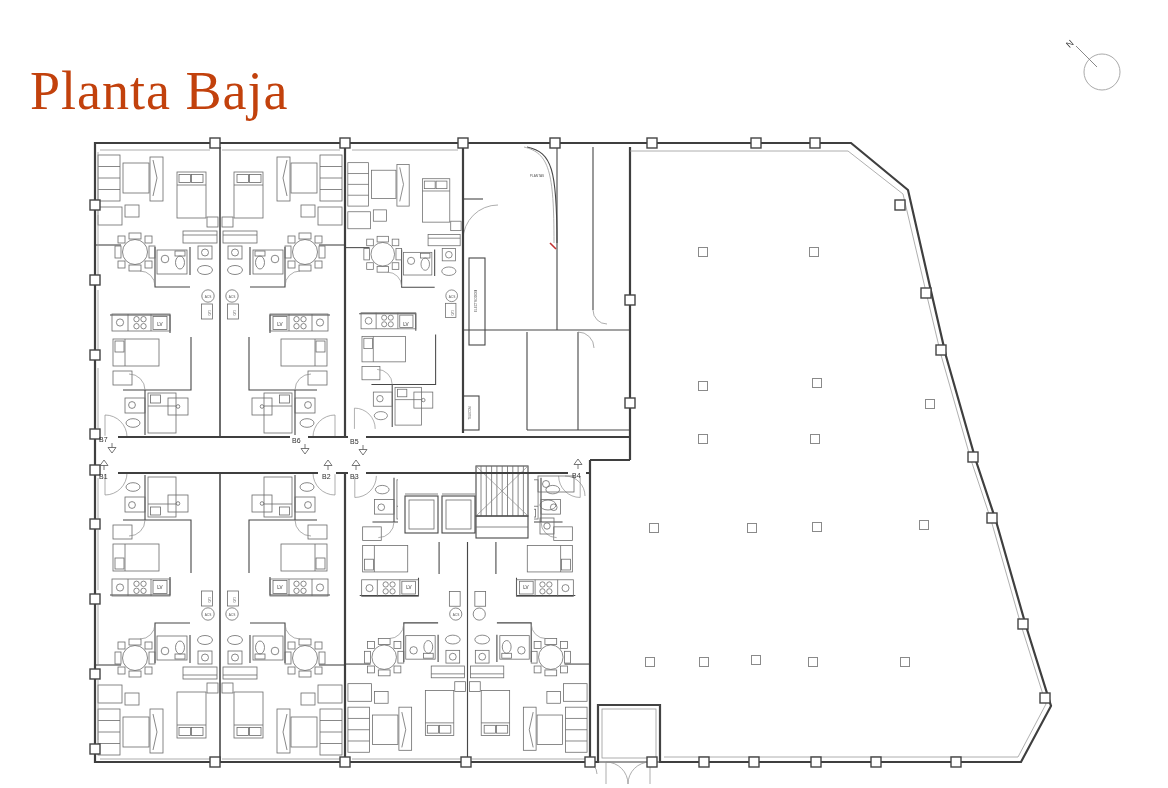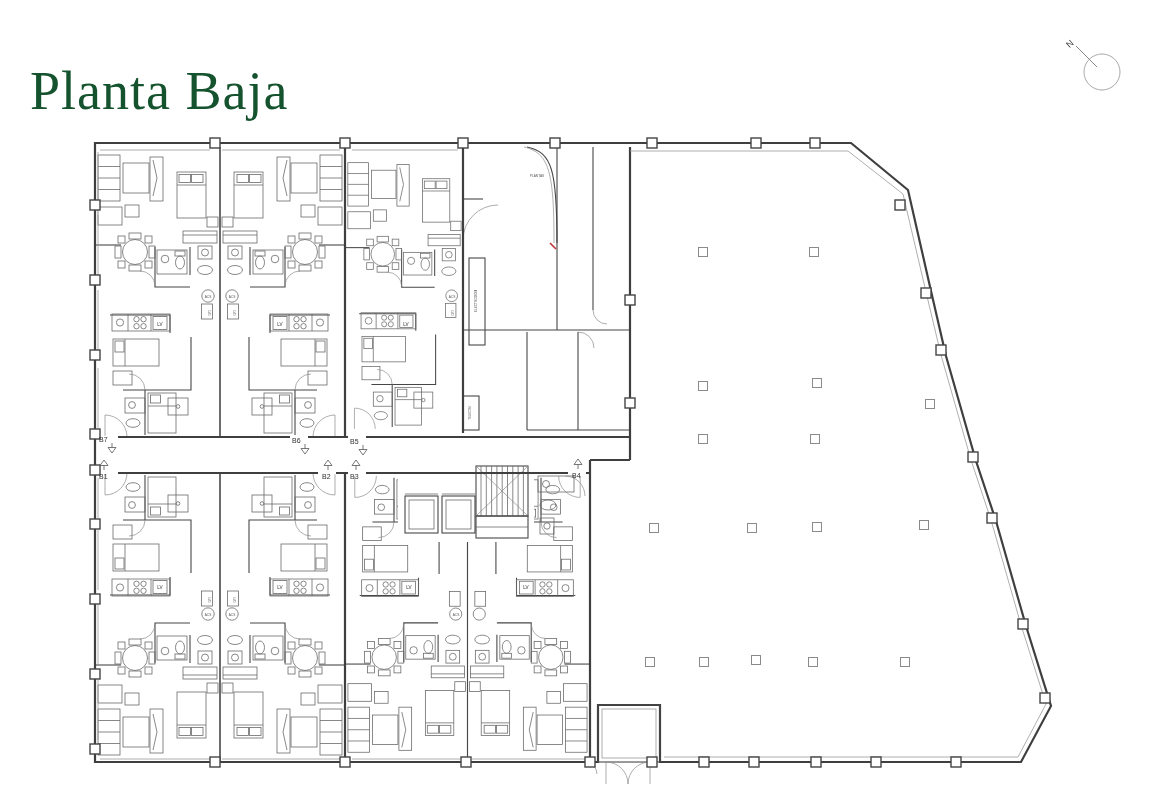--- a/index.html
+++ b/index.html
@@ -1,20 +1,20 @@
 <!DOCTYPE html>
 <html style="--ink: #3f3f3f; --furniture: #6a6a6a; --light: #9a9a9a; --accent-red: #c03030; --background: #ffffff;"><head>
 <meta charset="utf-8">
 <style>
   html,body{margin:0;padding:0;background:#ffffff;}
   body{width:1168px;height:788px;position:relative;overflow:hidden;
        font-family:"Liberation Sans",sans-serif;color:#222;}
   .title{position:absolute;left:30px;top:24px;
          font-family:"Liberation Serif","DejaVu Serif",serif;
-         font-size:54px;font-weight:400;letter-spacing:1px;color:#14532d;}
+         font-size:54px;font-weight:400;letter-spacing:1px;color:#c2410c;}
   svg{position:absolute;left:0;top:0;}
   svg text{font-family:"Liberation Sans",sans-serif;fill:#333;}
   .walls{stroke:var(--ink,#3f3f3f);stroke-width:2.2;fill:none;stroke-linejoin:miter;}
   .walls-thin{stroke:#474747;stroke-width:1.1;fill:none;}
   .glaze{stroke:#9a9a9a;stroke-width:.8;fill:none;}
   .furn{stroke:#6a6a6a;stroke-width:.8;fill:none;}
   .door{stroke:#8a8a8a;stroke-width:.7;fill:none;}
   .lbl{font-size:7px;fill:#2e2e2e;}
   .tiny{font-size:3.2px;fill:#555;}
   .micro{font-size:2.7px;fill:#555;}

